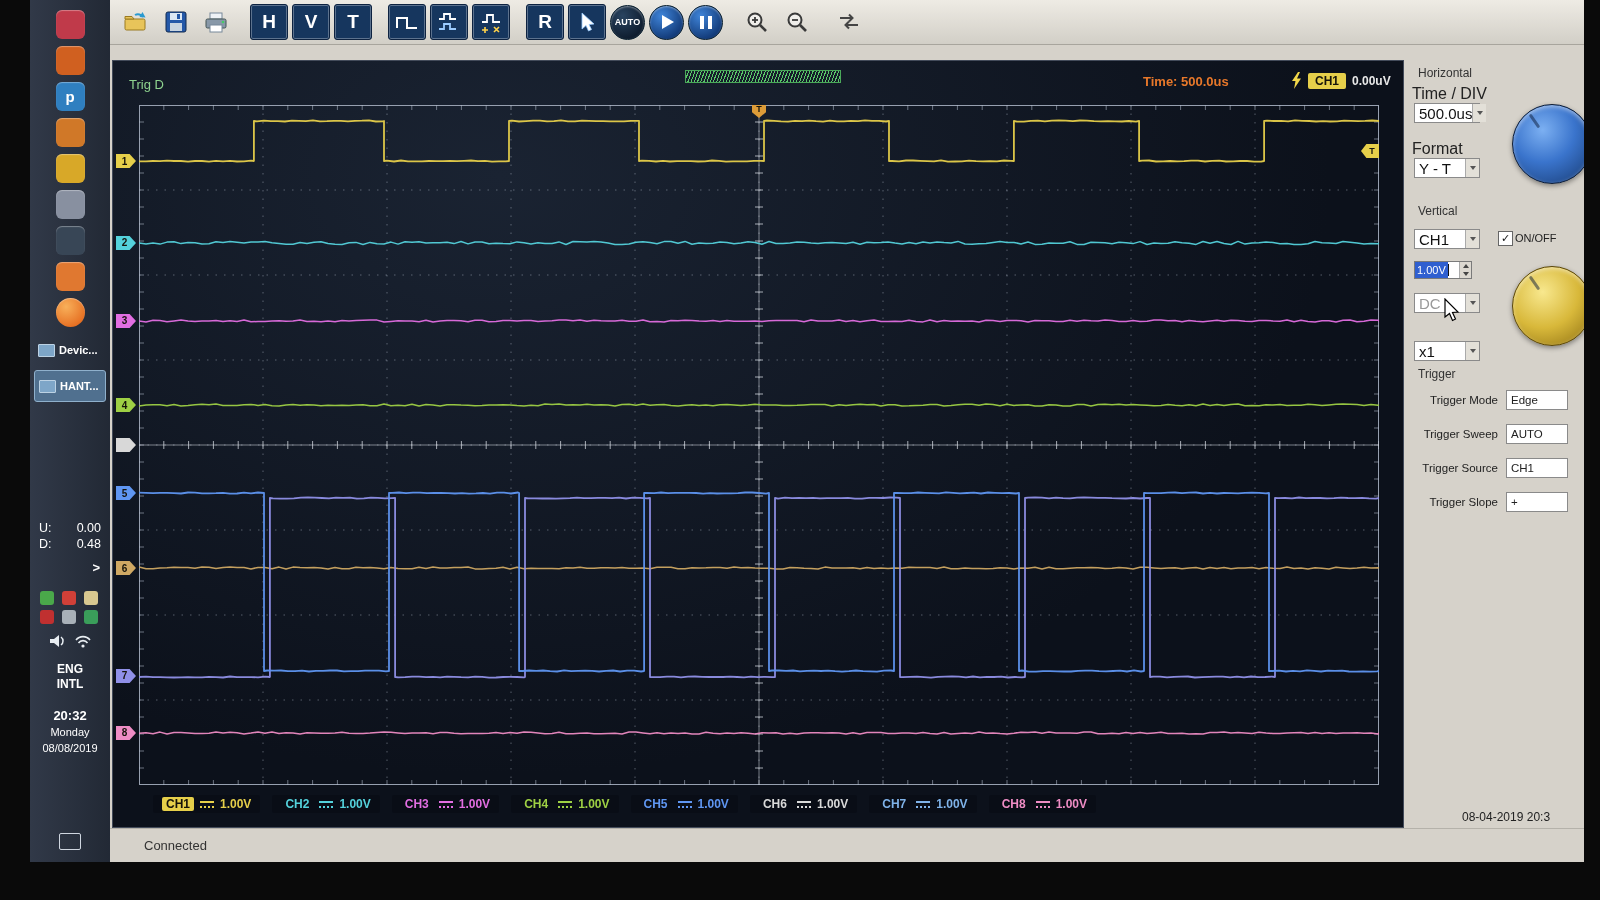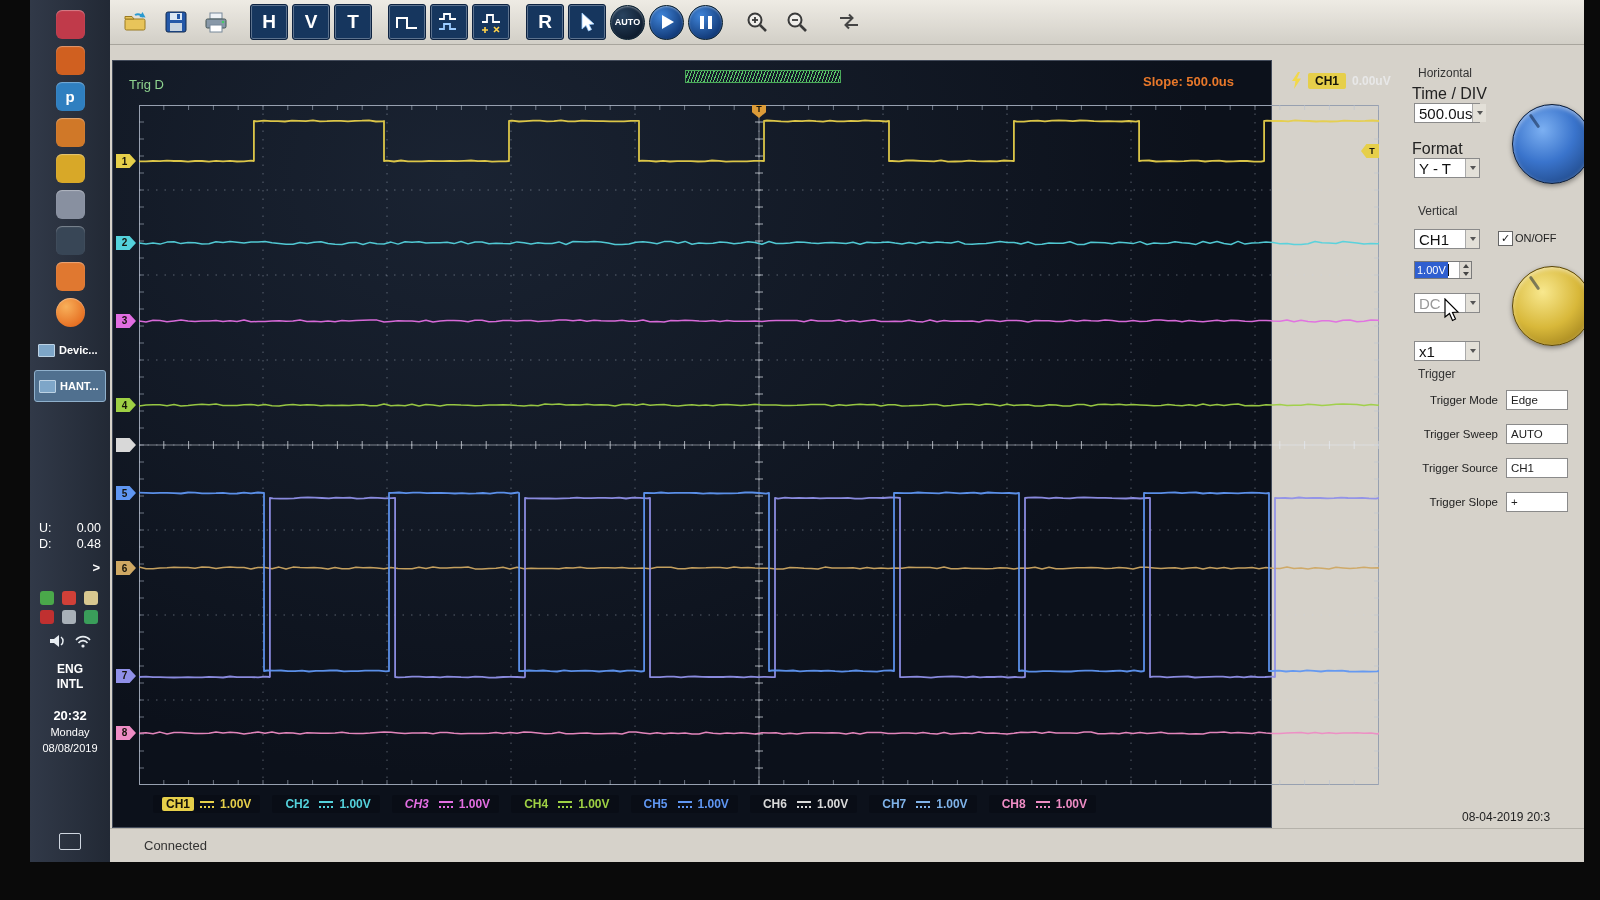--- a/index.html
+++ b/index.html
@@ -46,21 +46,21 @@
     color:#fff;font-weight:bold;font-size:19px;}
   .tbtn.flat{background:none;border:none;box-shadow:none;}
   .tbtn.round{width:33px;height:33px;border-radius:50%;
     background:radial-gradient(circle at 35% 30%,#3f84d8,#123a78 75%);
     border:1px solid #0a2030;box-shadow:inset 0 1px 2px rgba(255,255,255,.45);}
   .tbtn.auto{background:radial-gradient(circle at 35% 30%,#2a4460,#0e1c2e 75%);font-size:9px;letter-spacing:0;}
   .play-tri{width:0;height:0;border-left:12px solid #fff;border-top:7px solid transparent;border-bottom:7px solid transparent;margin-left:3px;}
   .pbar{width:4px;height:13px;background:#fff;margin:0 2px;}
   .tb-sep{width:12px;height:30px;flex:none;}
   
-  .scope{position:absolute;left:2px;top:60px;width:1160px;height:768px;box-sizing:border-box;
+  .scope{position:absolute;left:2px;top:60px;width:1292px;height:768px;box-sizing:border-box;
     background:radial-gradient(ellipse at 30% 15%,#1a2332 0%,#0c111b 65%);
     border:1px solid #434b5a;}
   .scope-header{position:absolute;left:0;top:0;width:100%;height:44px;}
   .trig-d{position:absolute;left:16px;top:16px;color:#8fd48f;font-size:13px;}
   .hatch{position:absolute;left:572px;top:9px;width:156px;height:13px;border:1px solid #4aa85a;box-sizing:border-box;
     background:repeating-linear-gradient(110deg,rgba(0,0,0,0) 0 2px,#5ac86a 2px 3px);}
   .time-label{position:absolute;left:1030px;top:13px;color:#e8782a;font-size:13px;font-weight:bold;}
   .trig-info{position:absolute;left:1178px;top:11px;display:flex;align-items:center;gap:6px;}
   .trig-ch{color:#15130a;font-weight:bold;font-size:12px;padding:1px 7px;border-radius:2px;}
   .trig-val{color:#e8e8e8;font-size:12px;font-weight:bold;}
@@ -270,21 +270,21 @@
           <path d="M3 8 H15 M12 4.5 L15.5 8 L12 11.5" stroke="#444" stroke-width="2" fill="none"></path>
           <path d="M21 15 H9 M12 11.5 L8.5 15 L12 18.5" stroke="#444" stroke-width="2" fill="none"></path>
         </svg>
       </div>
     </div>
 
   <div class="scope">
     <div class="scope-header">
       <span class="trig-d">Trig D</span>
       <div class="hatch"></div>
-      <span class="time-label">Slope: 500.0us</span>
+      <span class="time-label">Time: 500.0us</span>
       <div class="trig-info">
         <svg width="11" height="17" viewBox="0 0 11 17">
             <path d="M7 0 L1 9 H4.5 L3 17 L10 6.5 H6 L9 0 Z" fill="#f2d84a"></path>
           </svg>
         <span class="trig-ch" style="background: rgb(230, 207, 74);">CH1</span>
         <span class="trig-val">0.00uV</span>
       </div>
     </div>
     <div class="wave-wrap">
       <div class="gutter" id="markers">
@@ -337,21 +337,21 @@
           <span class="chan-name" style="background: rgb(230, 207, 74); color: rgb(21, 19, 10);">CH1</span>
           <span class="dc-icon" style="color: rgb(230, 207, 74);"></span>
           <span class="chan-value" style="color: rgb(230, 207, 74);">1.00V</span>
         </div>
         <div class="chan-badge">
           <span class="chan-name" style="color: rgb(84, 210, 220);">CH2</span>
           <span class="dc-icon" style="color: rgb(84, 210, 220);"></span>
           <span class="chan-value" style="color: rgb(84, 210, 220);">1.00V</span>
         </div>
         <div class="chan-badge">
-          <span class="chan-name" style="color: rgb(226, 110, 226); font-style: italic;">CH3</span>
+          <span class="chan-name" style="color: rgb(226, 110, 226);">CH3</span>
           <span class="dc-icon" style="color: rgb(226, 110, 226);"></span>
           <span class="chan-value" style="color: rgb(226, 110, 226);">1.00V</span>
         </div>
         <div class="chan-badge">
           <span class="chan-name" style="color: rgb(158, 208, 68);">CH4</span>
           <span class="dc-icon" style="color: rgb(158, 208, 68);"></span>
           <span class="chan-value" style="color: rgb(158, 208, 68);">1.00V</span>
         </div>
         <div class="chan-badge">
           <span class="chan-name" style="color: rgb(95, 150, 242);">CH5</span>

